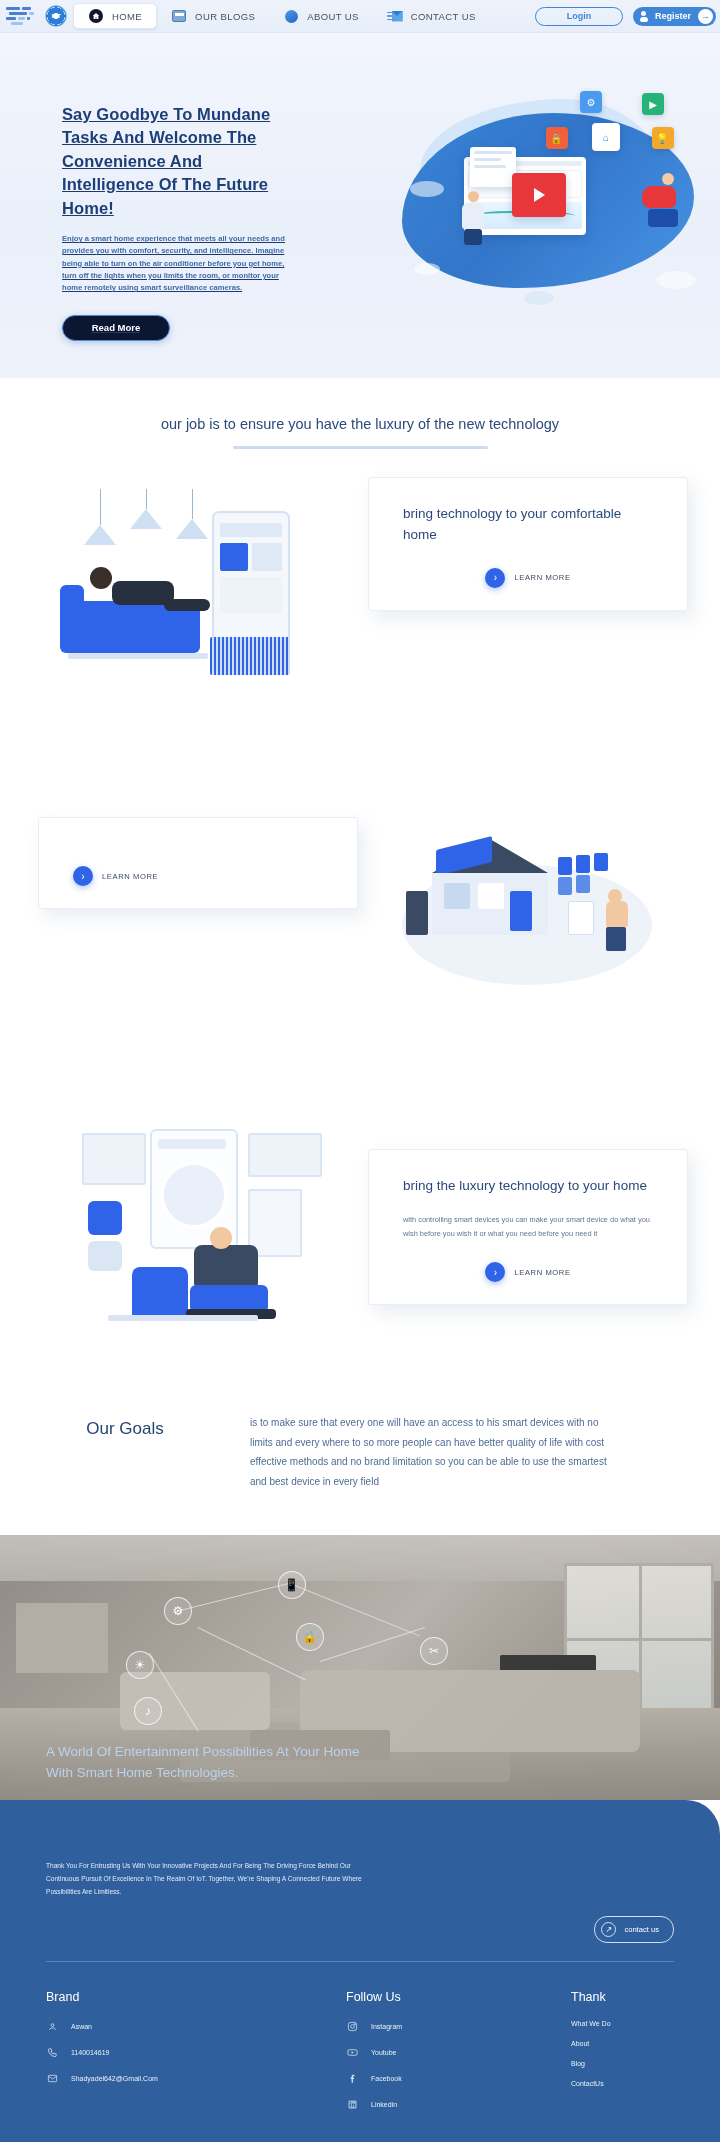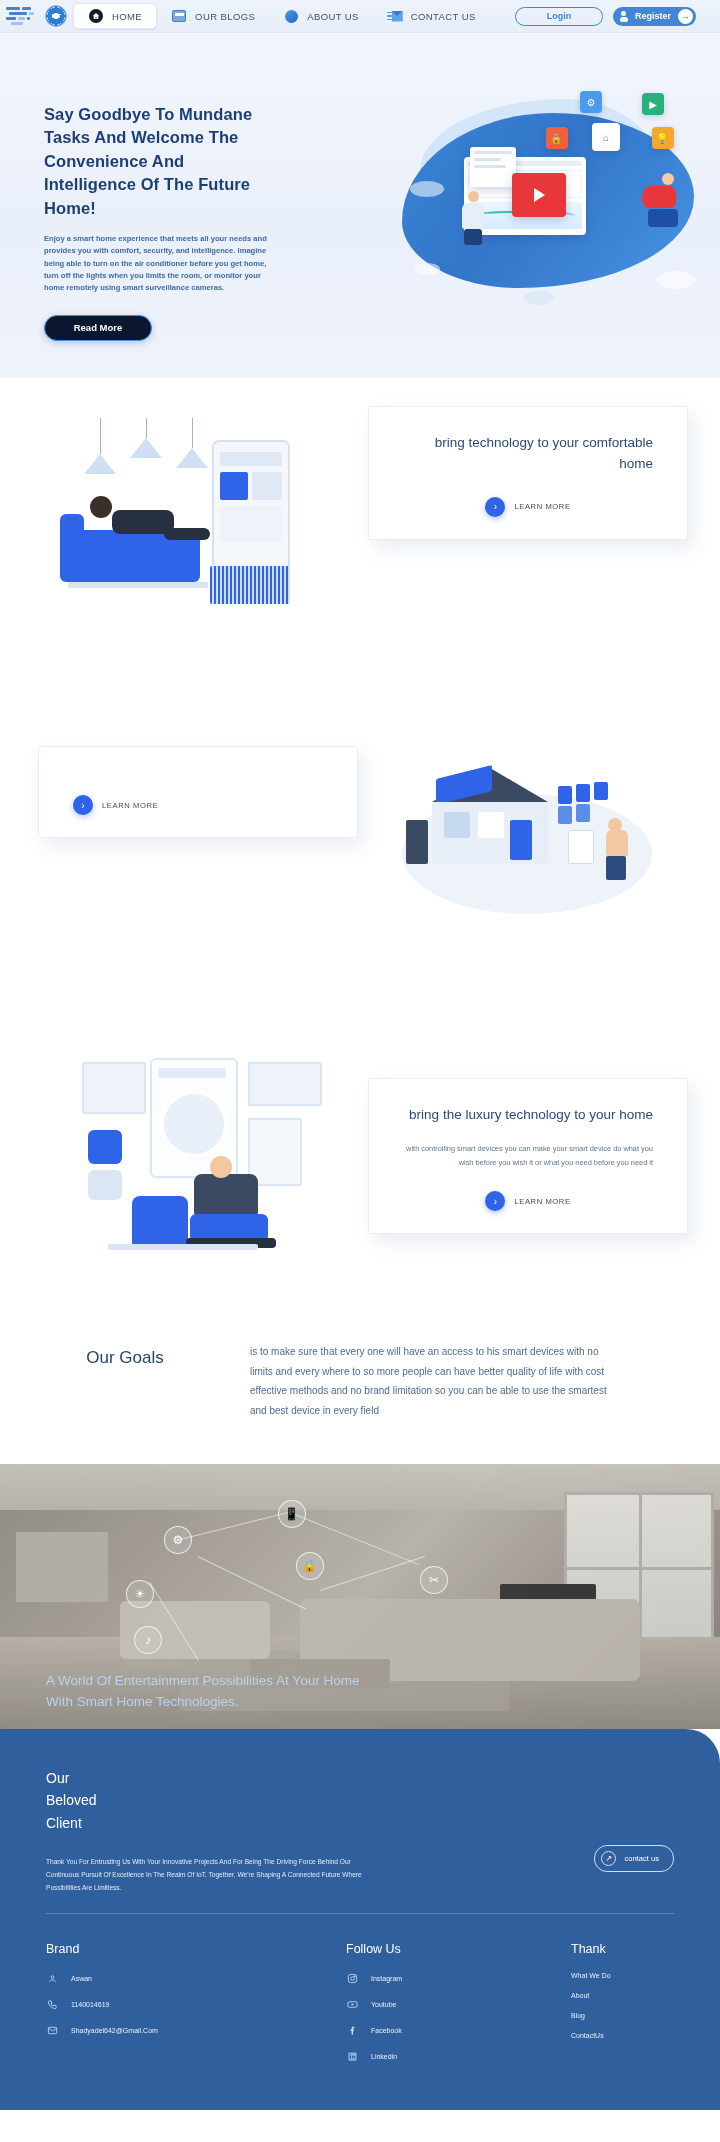--- a/index.html
+++ b/index.html
@@ -11,21 +11,21 @@
     -webkit-font-smoothing: antialiased;
   }
   .page { width: 720px; position: relative; overflow: hidden; }
 
   
   .navbar {
     height: 33px;
     background: linear-gradient(180deg,#eef3fb 0%, #e7eef9 100%);
     display: flex;
     align-items: center;
-    padding: 0 24px 0 6px;
+    padding: 0 4px 0 6px;
     gap: 0;
     border-bottom: 1px solid #dde6f3;
     position: relative;
     z-index: 5;
   }
   .brand-logos { display: flex; align-items: center; gap: 5px; padding-right: 6px;}
   .logo-bars { width: 34px; height: 20px; position: relative; }
   .logo-bars i {
     position: absolute; display:block; background:#4a7fd4; border-radius:1px;
   }
@@ -89,21 +89,21 @@
     display:flex;align-items:center;justify-content:center;font-size:9px;
   }
 
   
   .hero {
     height: 345px;
     background: linear-gradient(180deg,#f2f5fc 0%, #eaf0fa 55%, #eef2fb 100%);
     position: relative;
     overflow: hidden;
   }
-  .hero-text { position: absolute; left: 44px; top: 70px; width: 230px; }
+  .hero-text { position: absolute; left: 62px; top: 70px; width: 230px; text-decoration: underline; }
   .hero-title {
     font-size: 16.5px; line-height: 1.42; font-weight: bold;
     color: #1d3f77; letter-spacing: 0.1px;
   }
   .hero-para {
     margin-top: 13px;
     font-size: 7.6px; line-height: 1.62; color: #3f6ba8; font-weight: bold;
   }
   .btn-read {
     margin-top: 20px; width: 108px; height: 26px; border-radius: 13px;
@@ -165,21 +165,21 @@
   .cl2{left:30px;top:178px;width:26px;height:12px;}
   .cl3{right:18px;top:186px;width:40px;height:18px;}
   .cl4{left:140px;top:206px;width:30px;height:14px;background:rgba(220,233,248,.8);}
 
   
   .sec-head{ padding: 38px 0 0; text-align:center;}
   .sec-head h2{ font-size: 14.5px; font-weight: normal; color:#2b4a7c;}
   .sec-rule{ width:255px;height:3px;background:#c9dcf2;border-radius:2px;margin:14px auto 0;}
 
   
-  .feature{ position:relative; height: 250px; text-align: right; }
+  .feature{ position:relative; height: 250px; }
   .f-illus{ position:absolute; width: 270px; height: 215px; }
   .f-card{
     position:absolute; width: 320px; background:#fff;
     border:1px solid #e9eef6; border-radius: 3px;
     box-shadow: 6px 8px 18px rgba(120,140,175,.16);
     padding: 26px 34px 22px;
   }
   .f-card h3{
     font-size: 13.5px; font-weight: normal; color:#2b4a7c; line-height:1.55;
   }
@@ -383,20 +383,24 @@
           <div class="leg"></div>
       </div>
       <div class="person p2">
         <div class="head"></div>
           <div class="body"></div>
           <div class="leg"></div>
       </div>
     </div>
   </div>
 
+  <div class="sec-head">
+    <h2>our job is to ensure you have the luxury of the new technology</h2>
+    <div class="sec-rule"></div>
+  </div>
 
   <div class="feature" style="margin-top:28px;">
     <div class="f-illus" style="left:60px;top:12px;">
       <div class="lampwire" style="left:40px;top:0;height:36px;"></div>
       <div class="lamp" style="left:24px;top:36px;"></div>
       <div class="lampwire" style="left:86px;top:0;height:20px;"></div>
       <div class="lamp" style="left:70px;top:20px;"></div>
       <div class="lampwire" style="left:132px;top:0;height:30px;"></div>
       <div class="lamp" style="left:116px;top:30px;"></div>
       <div class="phone" style="left:152px;top:22px;width:78px;height:132px;background:#f4f8fd;"></div>
@@ -508,25 +512,20 @@
       <div class="net-node" style="left:420px;top:102px;">✂</div>
       <div class="net-node" style="left:126px;top:116px;">☀</div>
       <div class="net-node" style="left:134px;top:162px;">♪</div>
     </div>
     <div class="banner-title">A World Of Entertainment Possibilities At Your Home With Smart Home Technologies.</div>
   </div>
 
   <div class="client">
     <div class="client-inner">
       <div class="client-left">
-        <h2>
-          <span>Our</span><br>
-          <span>Beloved</span><br>
-          <span>Client</span>
-        </h2>
         <p>Thank You For Entrusting Us With Your Innovative Projects And For Being The Driving Force Behind Our Continuous Pursuit Of Excellence In The Realm Of IoT. Together, We're Shaping A Connected Future Where Possibilities Are Limitless.</p>
       </div>
       <div class="client-right">
         <button class="btn-contact">
           <span class="circ">↗</span>
           <span>contact us</span>
         </button>
       </div>
     </div>
 

